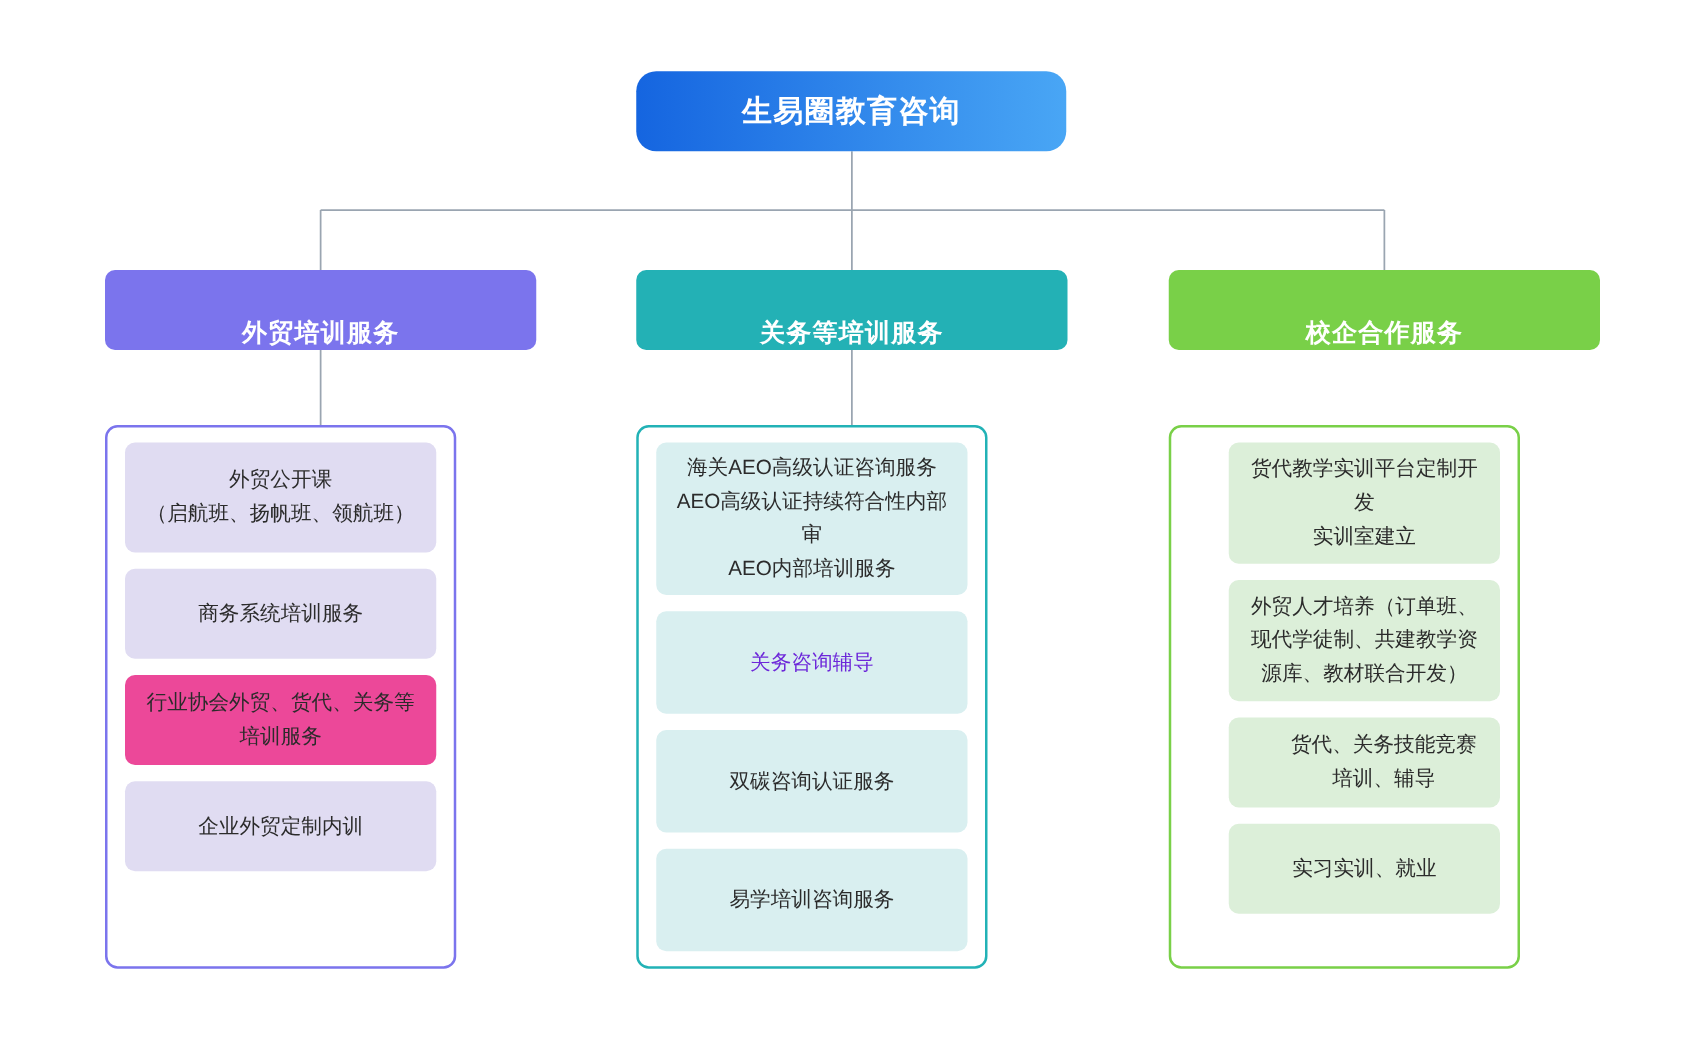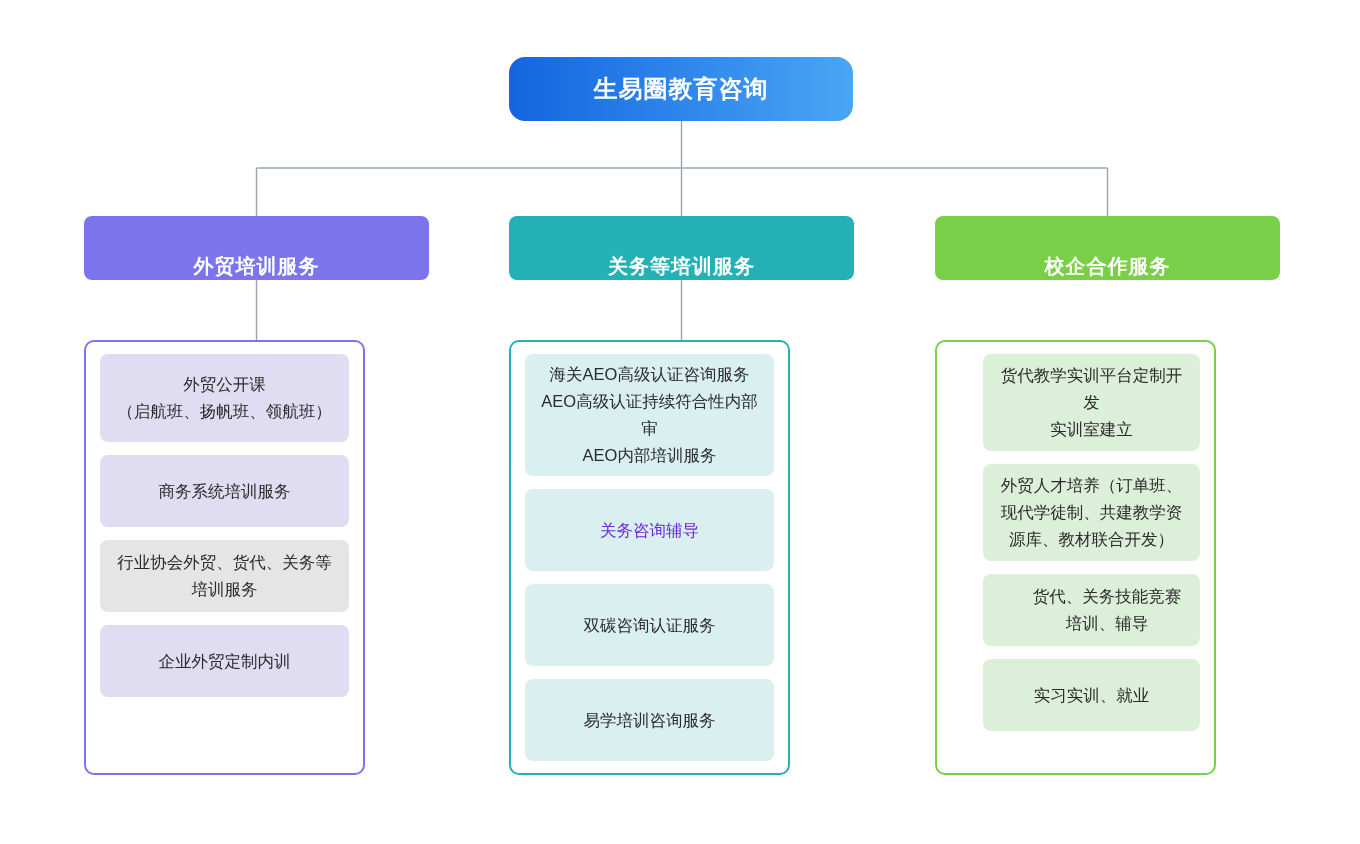--- a/index.html
+++ b/index.html
@@ -147,21 +147,21 @@
       <span>外贸培训服务</span>
     </div>
     <div class="col-body" style="border-color: rgb(123, 116, 237);">
       <div class="item h-tall" style="background: rgb(224, 220, 242); color: rgb(43, 43, 43);">
         <span class="item-lines">外贸公开课
 （启航班、扬帆班、领航班）</span>
       </div>
       <div class="item" style="background: rgb(224, 220, 242); color: rgb(43, 43, 43);">
         <span class="item-lines">商务系统培训服务</span>
       </div>
-      <div class="item" style="background: #e5e5e5; color: rgb(43, 43, 43);">
+      <div class="item" style="background: #ec4899; color: rgb(43, 43, 43);">
         <span class="item-lines">行业协会外贸、货代、关务等培训服务</span>
       </div>
       <div class="item" style="background: rgb(224, 220, 242); color: rgb(43, 43, 43);">
         <span class="item-lines">企业外贸定制内训</span>
       </div>
     </div>
   </div>
 
   <div class="column col-1">
     <div class="col-header" style="background: rgb(35, 177, 181);">

